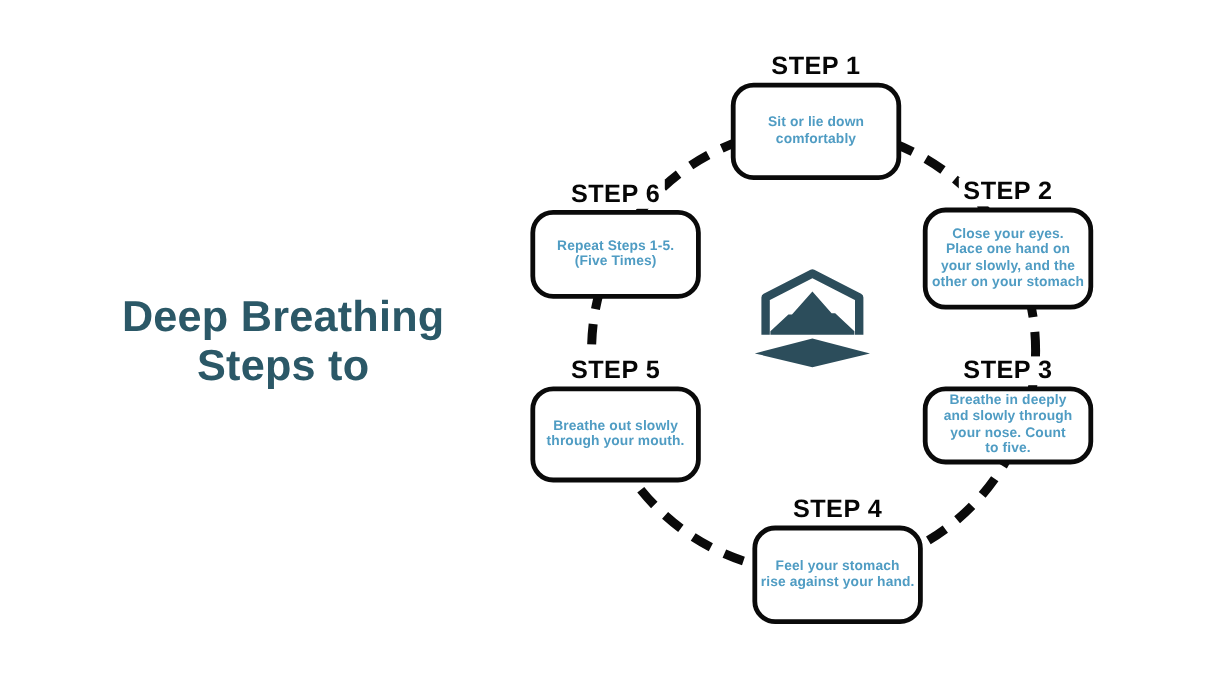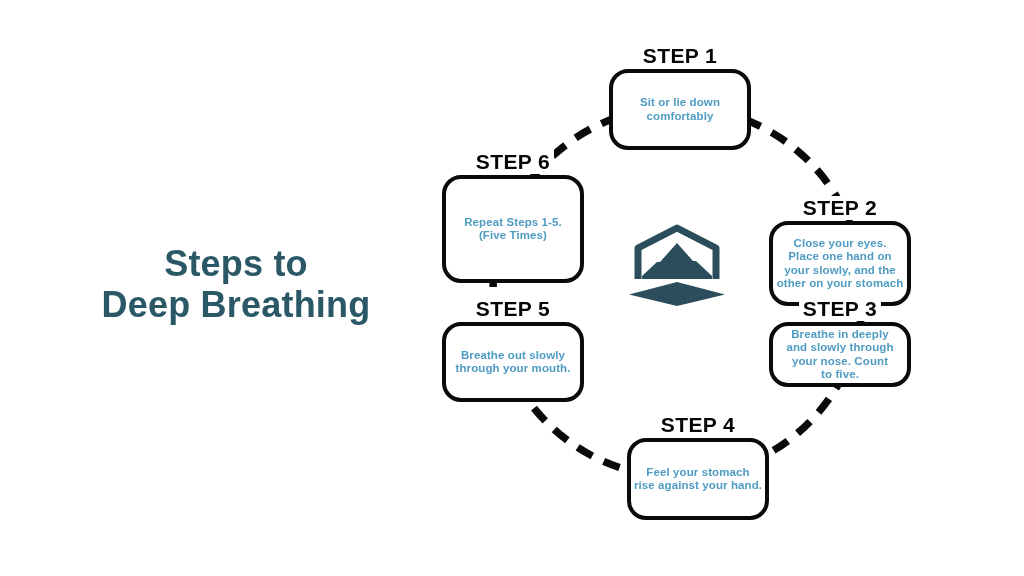--- a/index.html
+++ b/index.html
@@ -59,41 +59,41 @@
     color: #4f9cc3;
     font-size: 11.5px;
     font-weight: bold;
     line-height: 13.5px;
     letter-spacing: 0.1px;
     padding: 4px 6px;
   }
   .step-box .ln { display: block; white-space: nowrap; text-align: right; }
 
   .s1 { left: 609px; top: 69px;  height: 81px; }
-  .s2 { left: 769px; top: 173px; height: 85px; margin-top: 48px; }
+  .s2 { left: 769px; top: 173px; height: 85px; }
   .s3 { left: 769px; top: 322px; height: 65px; }
   .s4 { left: 627px; top: 438px; height: 82px; }
   .s5 { left: 442px; top: 322px; height: 80px; }
-  .s6 { left: 442px; top: 175px; height: 108px; }
+  .s6 { left: 442px; top: 175px; height: 74px; }
 
   
   .logo { position: absolute; left: 628px; top: 224px; width: 98px; height: 84px; z-index: 2; }
 </style>
 </head>
 <body>
 
 <div class="canvas">
 
   <svg class="ring-svg" width="1024" height="576" viewBox="0 0 1024 576">
     <circle cx="678" cy="292" r="185" fill="none" stroke="#0a0a0a" stroke-width="7.5" stroke-dasharray="17 12.5" stroke-dashoffset="4"></circle>
   </svg>
 
   <h1 class="title">
+    <span>Deep Breathing</span>
     <span>Steps to</span>
-    <span>Deep Breathing</span>
   </h1>
 
   <div class="step s1">
     <div class="step-label">
       <span>STEP 1</span>
     </div>
     <div class="step-box">
       <span class="ln">Sit or lie down</span>
       <span class="ln">comfortably</span>
     </div>

